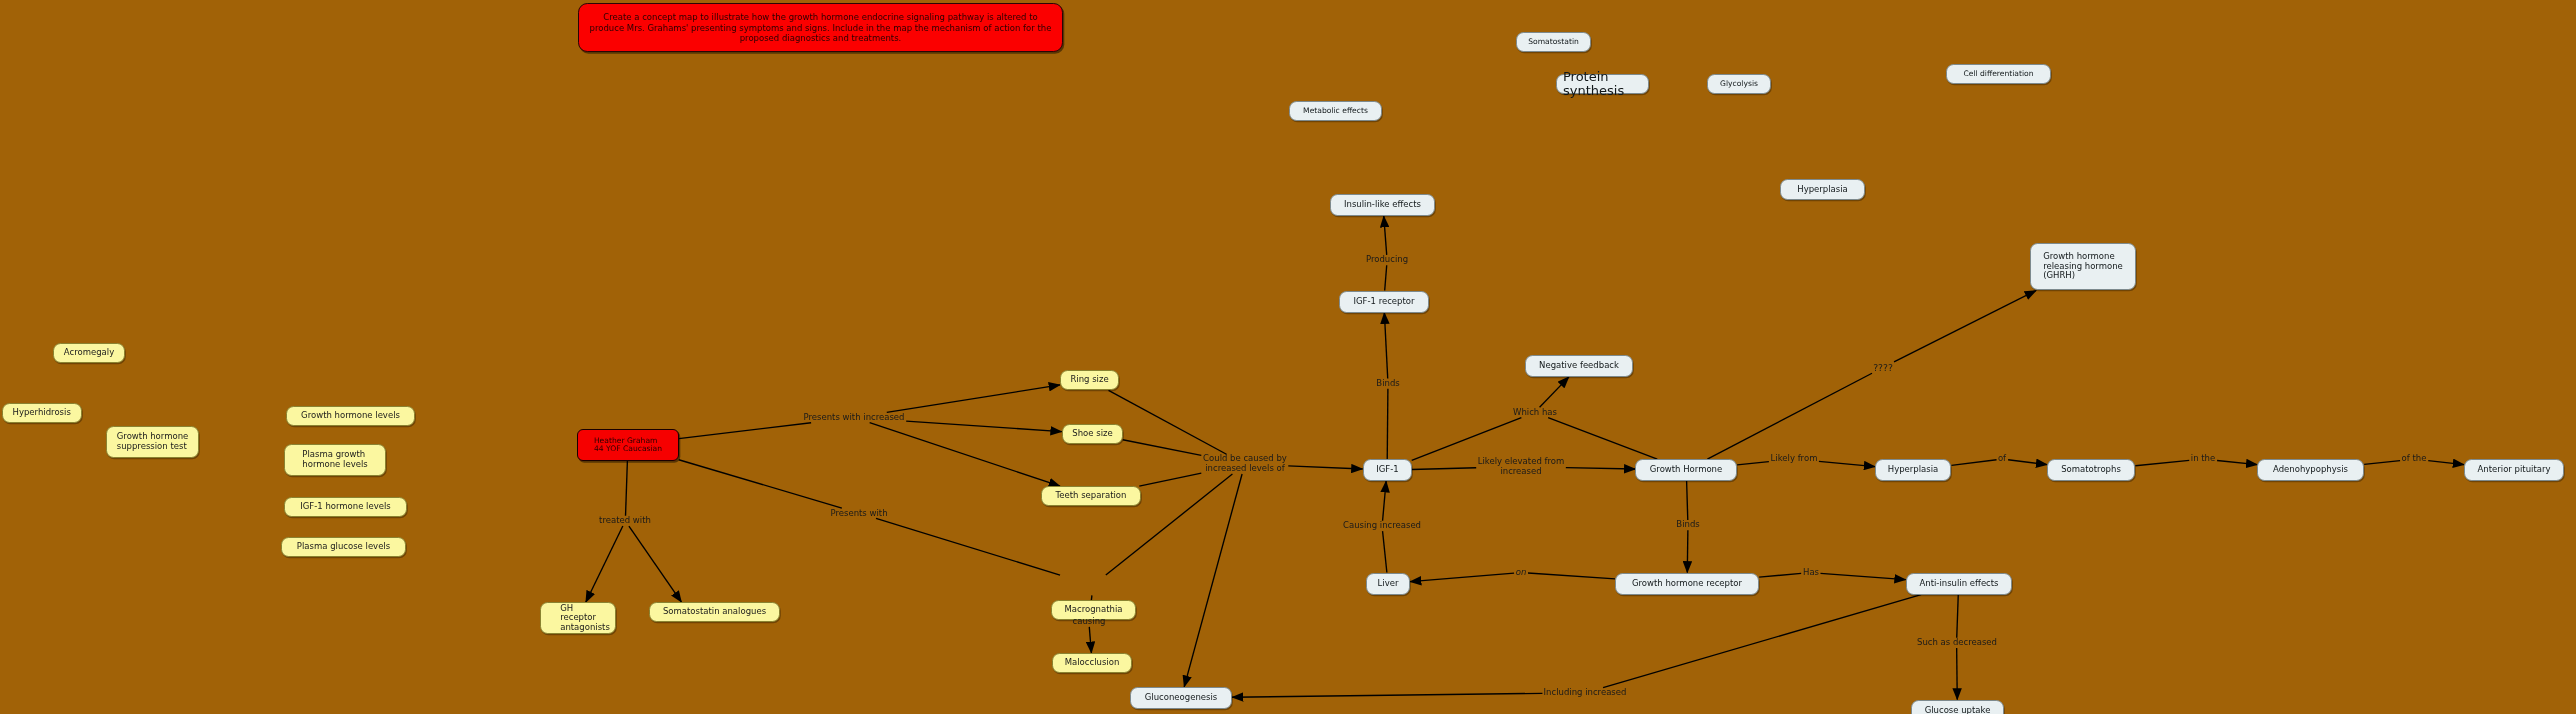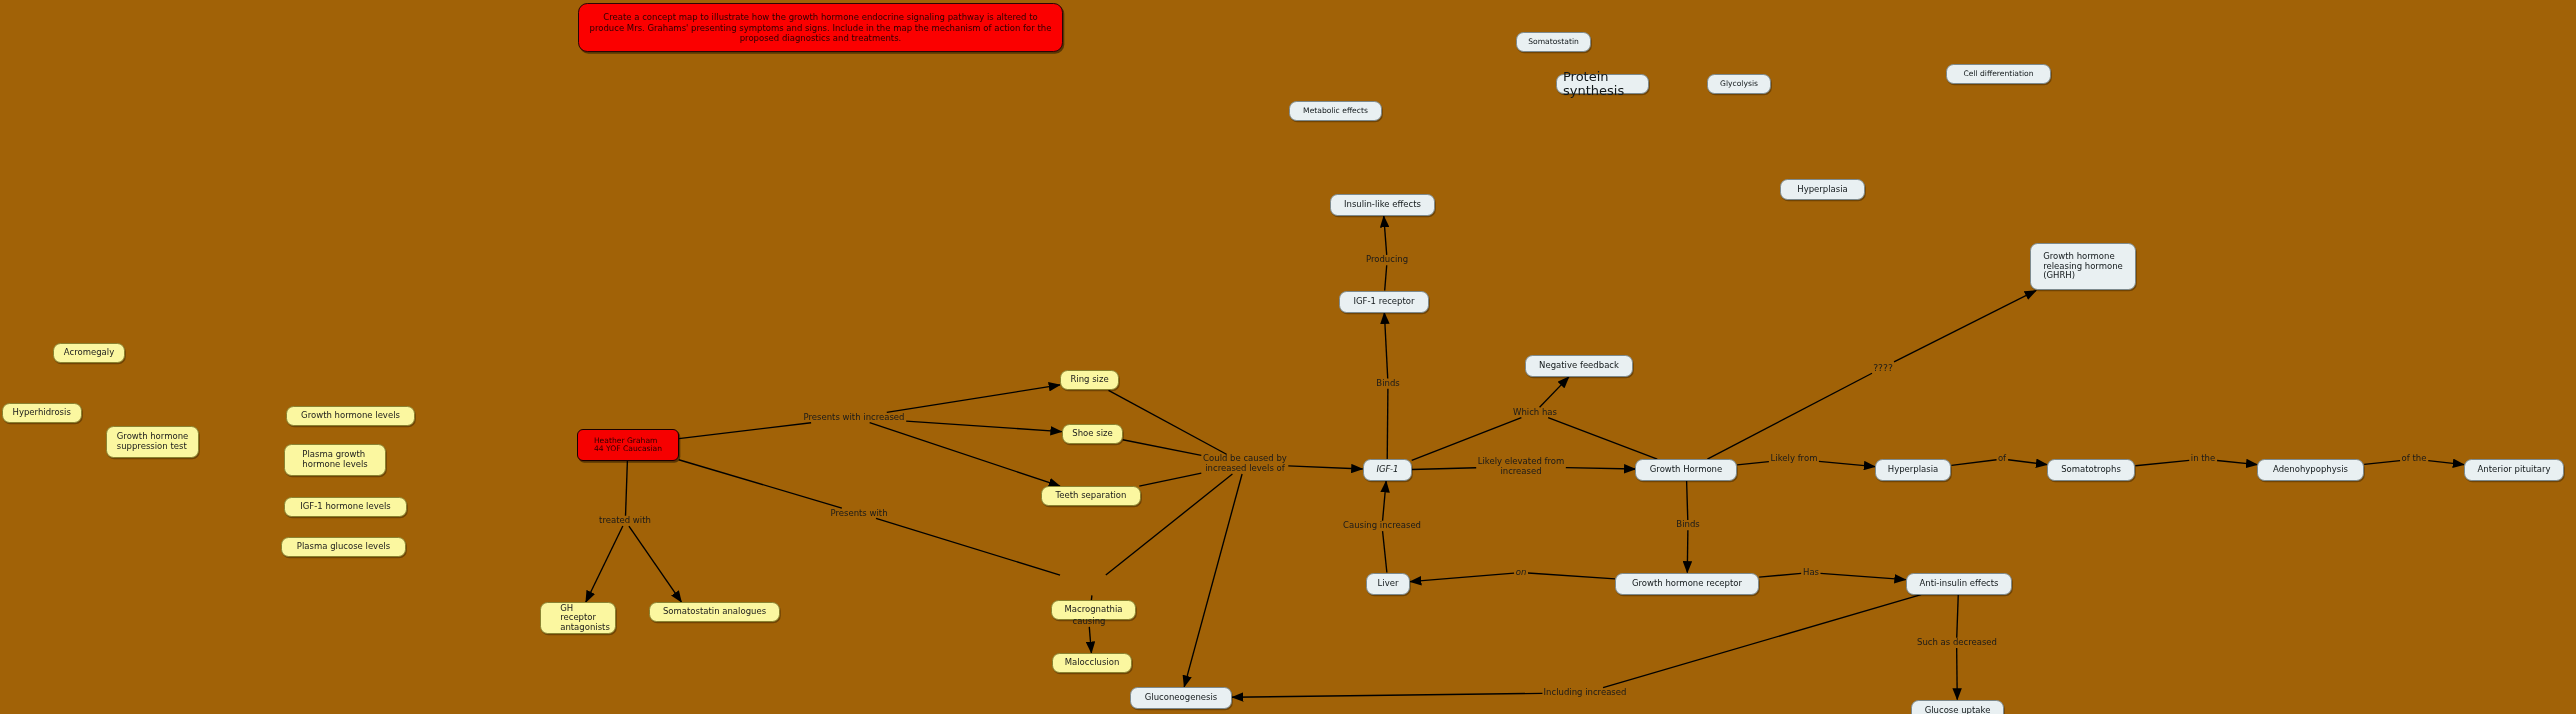--- a/index.html
+++ b/index.html
@@ -169,21 +169,21 @@
       <div class="node blue" style="left: 1556px; top: 74px; width: 93px; height: 20.3px; font-size: 13px;">Protein synthesis</div>
       <div class="node blue" style="left: 1707px; top: 74px; width: 64px; height: 20.3px; font-size: 7.6px;">Glycolysis</div>
       <div class="node blue" style="left: 1946px; top: 64px; width: 105px; height: 20.3px; font-size: 7.6px;">Cell differentiation</div>
       <div class="node blue" style="left: 1780px; top: 179px; width: 85px; height: 21px; font-size: 8.5px;">Hyperplasia</div>
       <div class="node blue" style="left: 1330px; top: 194px; width: 105px; height: 22px; font-size: 8.5px;">Insulin-like effects</div>
       <div class="node blue" style="left: 1339px; top: 291px; width: 90px; height: 22px; font-size: 8.5px;">IGF-1 receptor</div>
       <div class="node blue" style="left: 1525px; top: 355px; width: 108px; height: 22px; font-size: 8.5px;">Negative feedback</div>
       <div class="node blue" style="left: 2030px; top: 243px; width: 106px; height: 47px; font-size: 8.5px;">Growth hormone
 releasing hormone
 (GHRH)</div>
-      <div class="node blue" style="left: 1363px; top: 459px; width: 49px; height: 22px; font-size: 8.5px; font-style: italic;">IGF-1</div>
+      <div class="node blue" style="left: 1363px; top: 459px; width: 49px; height: 22px; font-size: 8.5px;">IGF-1</div>
       <div class="node blue" style="left: 1635px; top: 459px; width: 102px; height: 22px; font-size: 8.5px;">Growth Hormone</div>
       <div class="node blue" style="left: 1875px; top: 459px; width: 76px; height: 22px; font-size: 8.5px;">Hyperplasia</div>
       <div class="node blue" style="left: 2047px; top: 459px; width: 88px; height: 22px; font-size: 8.5px;">Somatotrophs</div>
       <div class="node blue" style="left: 2257px; top: 459px; width: 107px; height: 22px; font-size: 8.5px;">Adenohypophysis</div>
       <div class="node blue" style="left: 2464px; top: 459px; width: 100px; height: 22px; font-size: 8.5px;">Anterior pituitary</div>
       <div class="node blue" style="left: 1366px; top: 573px; width: 44px; height: 22px; font-size: 8.5px;">Liver</div>
       <div class="node blue" style="left: 1615px; top: 573px; width: 144px; height: 22px; font-size: 8.5px;">Growth hormone receptor</div>
       <div class="node blue" style="left: 1906px; top: 573px; width: 106px; height: 22px; font-size: 8.5px;">Anti-insulin effects</div>
       <div class="node blue" style="left: 1911px; top: 700px; width: 93px; height: 22px; font-size: 8.5px;">Glucose uptake</div>
       <div class="node blue" style="left: 1130px; top: 687px; width: 102px; height: 22px; font-size: 8.5px;">Gluconeogenesis</div>

